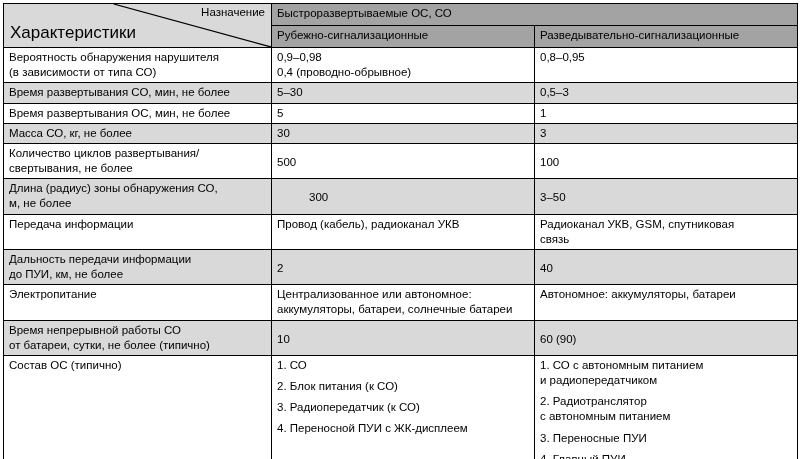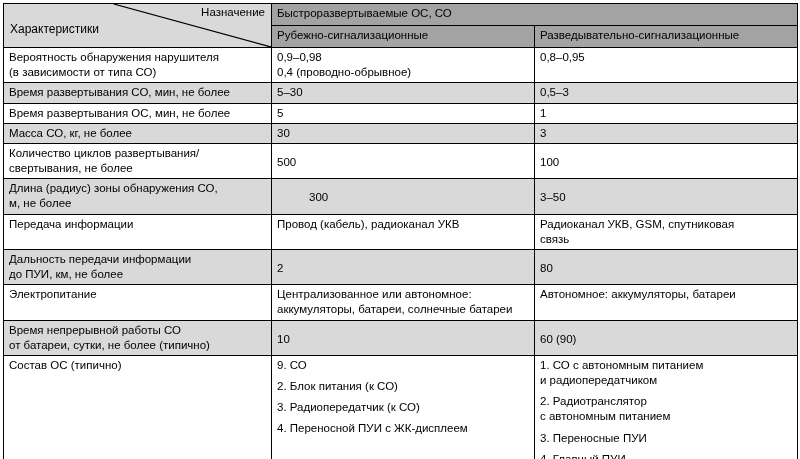--- a/index.html
+++ b/index.html
@@ -64,21 +64,21 @@
   .hdr-diag .lbl-top {
     position: absolute;
     right: 6px;
     top: 1px;
     font-size: 11.5px;
   }
   .hdr-diag .lbl-bot {
     position: absolute;
     left: 6px;
     top: 18px;
-    font-size: 12px;
+    font-size: 17px;
   }
   .ctr { text-align: center; }
   .shade { background: #d9d9d9; }
   .white { background: #ffffff; }
   .lh2 { line-height: 1.45; }
   .list-line { display: block; }
   .vmid { vertical-align: middle; }
 </style>
 </head>
 <body>
@@ -200,21 +200,21 @@
 
       <tr>
         <td class="shade">
           <span class="list-line">Дальность передачи информации</span>
           <span class="list-line">до ПУИ, км, не более</span>
         </td>
         <td class="shade ctr">
           <span class="list-line" style="padding-top:9px;">2</span>
         </td>
         <td class="shade ctr">
-          <span class="list-line" style="padding-top:9px;">80</span>
+          <span class="list-line" style="padding-top:9px;">40</span>
         </td>
       </tr>
 
       <tr>
         <td class="white">
           <span class="list-line">Электропитание</span>
         </td>
         <td class="white">
           <span class="list-line">Централизованное или автономное:</span>
           <span class="list-line">аккумуляторы, батареи, солнечные батареи</span>
@@ -235,21 +235,21 @@
         <td class="shade ctr">
           <span class="list-line" style="padding-top:9px;">60 (90)</span>
         </td>
       </tr>
 
       <tr>
         <td class="white">
           <span class="list-line">Состав ОС (типично)</span>
         </td>
         <td class="white lh2">
-          <span class="list-line" style="padding-bottom:6px;">9. СО</span>
+          <span class="list-line" style="padding-bottom:6px;">1. СО</span>
           <span class="list-line" style="padding-bottom:6px;">2. Блок питания (к СО)</span>
           <span class="list-line" style="padding-bottom:6px;">3. Радиопередатчик (к СО)</span>
           <span class="list-line">4. Переносной ПУИ с ЖК-дисплеем</span>
         </td>
         <td class="white lh2">
           <span class="list-line">1. СО с автономным питанием</span>
           <span class="list-line" style="padding-bottom:6px;">и радиопередатчиком</span>
           <span class="list-line">2. Радиотранслятор</span>
           <span class="list-line" style="padding-bottom:6px;">с автономным питанием</span>
           <span class="list-line" style="padding-bottom:6px;">3. Переносные ПУИ</span>

